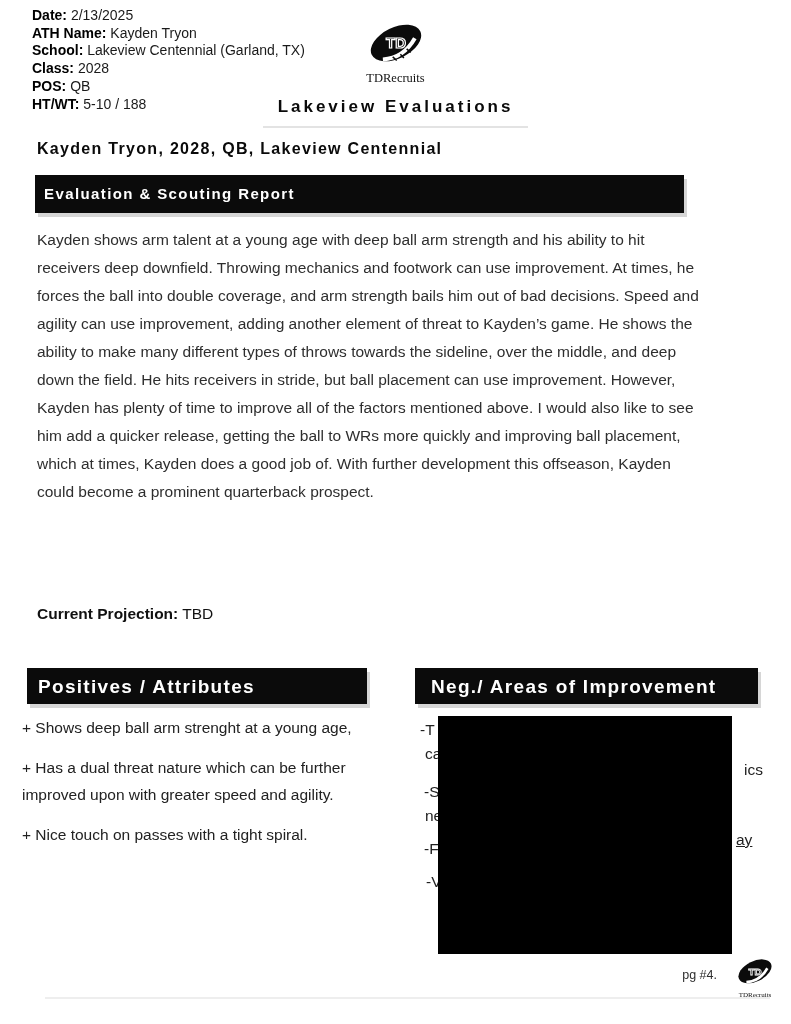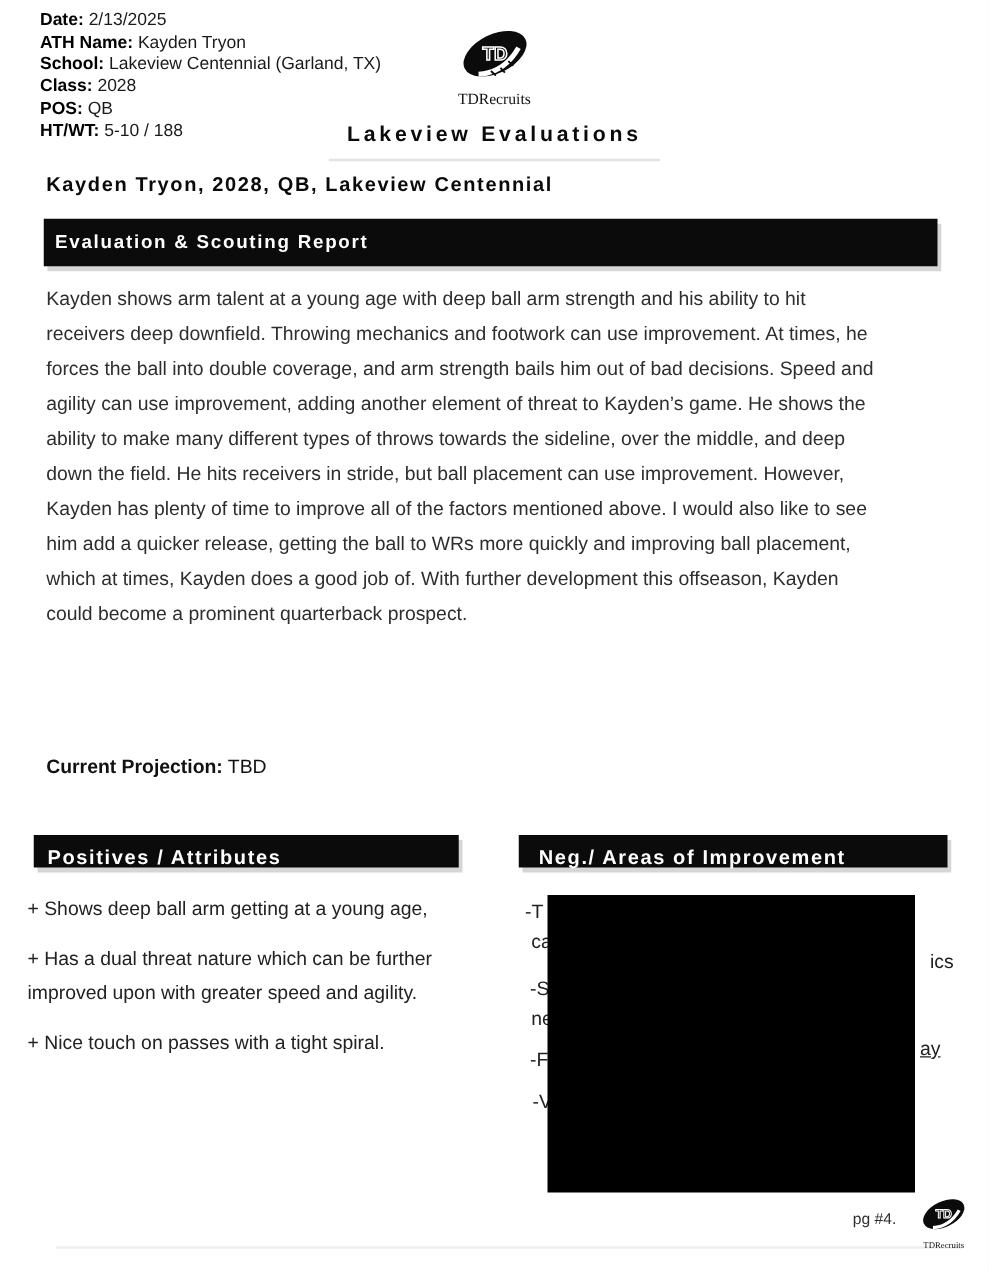--- a/index.html
+++ b/index.html
@@ -18,22 +18,22 @@
   .meta-value{font-weight:normal;}
   
   .brand-header{position:absolute;left:0;right:0;top:22px;display:flex;flex-direction:column;align-items:center;}
   .brand-name{font-family:"Liberation Serif", serif;font-size:12.5px;color:#111;margin-top:1px;}
   .page-title{font-size:17px;font-weight:800;letter-spacing:3px;color:#0a0a0a;margin-top:11px;}
   .title-rule{width:265px;height:2px;background:#e3e3e3;margin-top:9px;}
   
   .athlete-heading{position:absolute;left:37px;top:140px;font-size:16px;font-weight:800;letter-spacing:1.3px;color:#0a0a0a;white-space:nowrap;}
   
   .banner{background:#0b0b0b;color:#fff;font-weight:800;box-shadow:3px 4px 0 #d6d6d6;}
-  .main-banner{position:absolute;left:35px;top:175px;width:715px;height:38px;line-height:38px;padding-left:9px;font-size:15px;letter-spacing:1.4px;box-sizing:border-box;}
-  .col-banner{height:26px;line-height:38px;font-size:16px;letter-spacing:1.3px;box-sizing:border-box;}
+  .main-banner{position:absolute;left:35px;top:175px;width:649px;height:38px;line-height:38px;padding-left:9px;font-size:15px;letter-spacing:1.4px;box-sizing:border-box;}
+  .col-banner{height:36px;line-height:38px;font-size:19px;letter-spacing:1.3px;box-sizing:border-box;}
   .pos-banner{position:absolute;left:27px;top:668px;width:340px;padding-left:11px;}
   .neg-banner{position:absolute;left:415px;top:668px;width:343px;padding-left:16px;}
   
   .body-text{position:absolute;left:37px;top:226px;width:725px;font-size:15.5px;color:#2e2e2e;}
   .body-line{height:28px;line-height:28px;white-space:nowrap;}
   
   .projection{position:absolute;left:37px;top:602px;font-size:15.5px;line-height:24px;color:#111;}
   .projection-label{font-weight:bold;}
   
   .positives-list{position:absolute;left:22px;top:714px;width:354px;font-size:15.5px;color:#222;}
@@ -122,21 +122,21 @@
   </div>
 
   <div class="projection">
     <span class="projection-label">Current Projection:</span>
     <span class="projection-value">TBD</span>
   </div>
 
   <div class="banner col-banner pos-banner">Positives / Attributes</div>
   <div class="positives-list">
     <div class="pos-item">
-      <div class="pos-line">+ Shows deep ball arm getting at a young age,</div>
+      <div class="pos-line">+ Shows deep ball arm strenght at a young age,</div>
     </div>
     <div class="pos-item">
       <div class="pos-line">+ Has a dual threat nature which can be further</div>
       <div class="pos-line">improved upon with greater speed and agility.</div>
     </div>
     <div class="pos-item">
       <div class="pos-line">+ Nice touch on passes with a tight spiral.</div>
     </div>
   </div>
 

